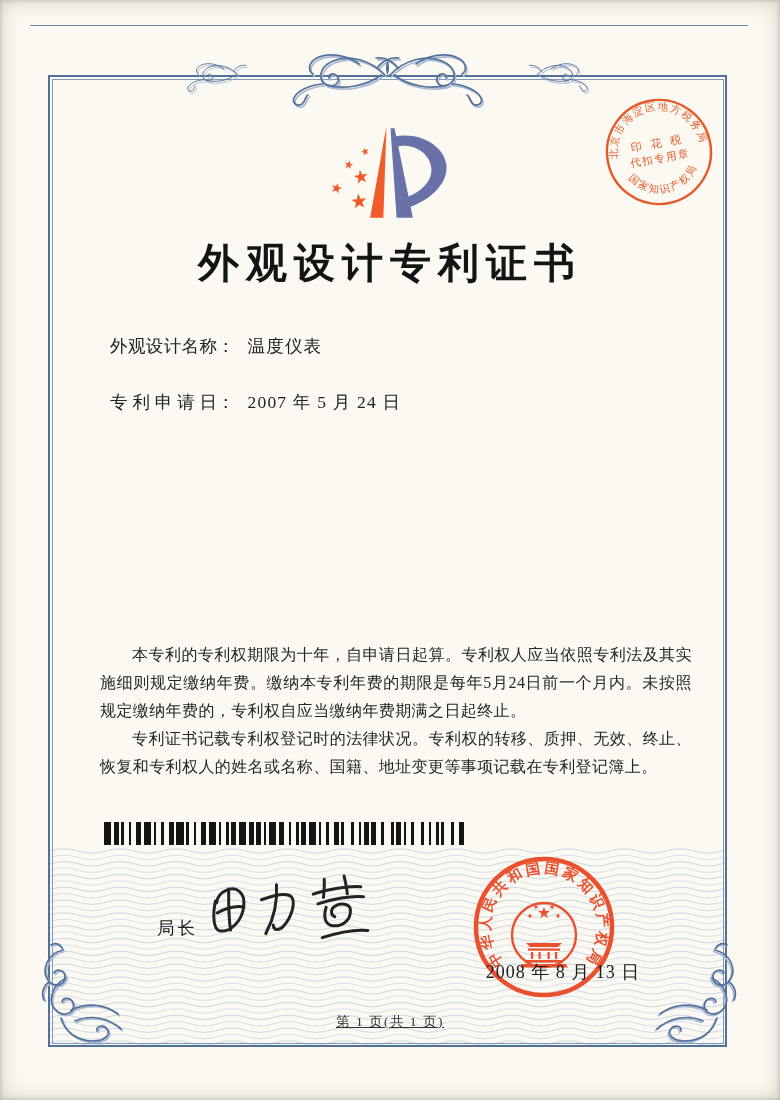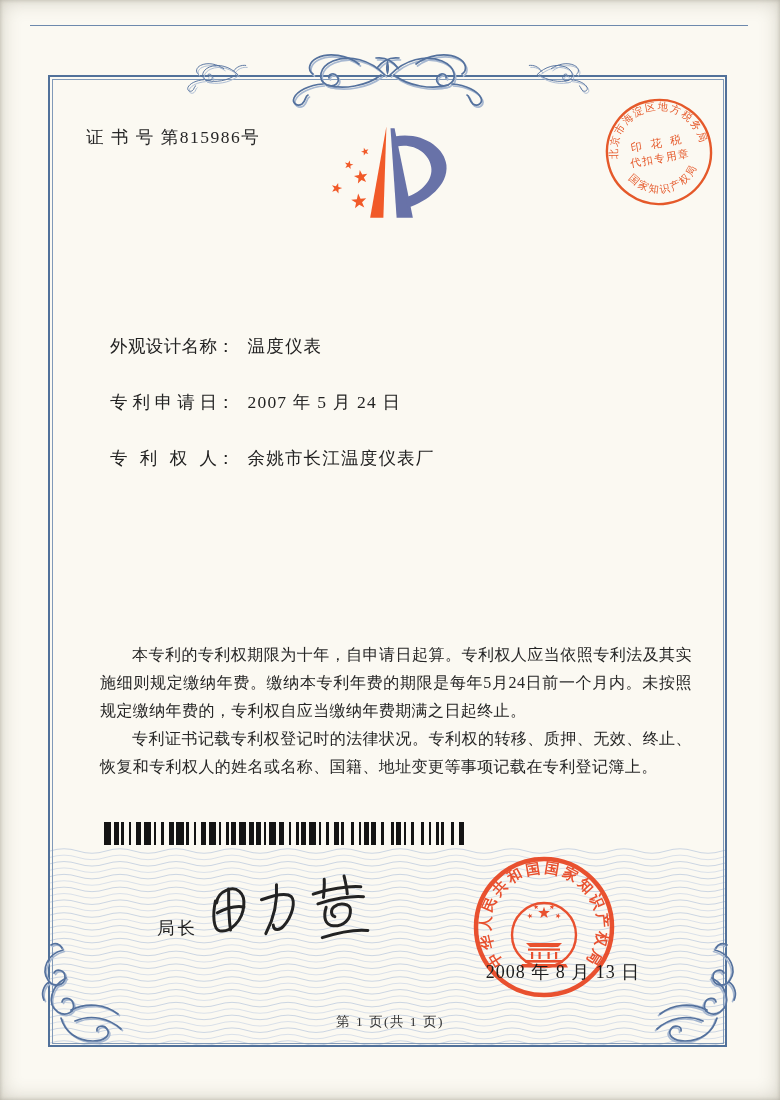--- a/index.html
+++ b/index.html
@@ -40,21 +40,21 @@
   .barcode .b{background:#141414;}
 
   .director{position:absolute;left:157px;top:916px;font-size:17.5px;letter-spacing:3px;color:#222;z-index:4;}
   .signature{position:absolute;left:200px;top:866px;z-index:4;transform:rotate(-4deg);}
   .sig{fill:none;stroke:#232323;stroke-width:3;stroke-linecap:round;stroke-linejoin:round;}
 
   .seal{position:absolute;left:468px;top:851px;opacity:.92;z-index:5;}
   .issue-date{position:absolute;left:478px;top:960px;width:170px;text-align:center;
         font-size:18px;color:#1c1c1c;letter-spacing:1px;z-index:6;}
   .footer{position:absolute;left:0;top:1013px;width:100%;text-align:center;
-        font-size:13.5px;color:#333;letter-spacing:1.5px;z-index:4;}
+        font-size:13.5px;color:#333;letter-spacing:1.5px;z-index:4;text-decoration:underline;}
 
   .tax-stamp{position:absolute;left:601px;top:94px;transform:rotate(-10deg);opacity:.95;}
   svg text{font-family:"Liberation Serif",serif;}
   .seal-text{font-size:14.5px;letter-spacing:3.2px;fill:#e8431f;font-weight:bold;}
   .stamp-arc{font-size:10.3px;letter-spacing:1.6px;fill:#e45120;}
   .stamp-c1{font-size:11.2px;letter-spacing:3px;fill:#e45120;}
   .stamp-c2{font-size:10.6px;letter-spacing:1.5px;fill:#e45120;}
 </style>
 </head>
 <body>
@@ -149,21 +149,20 @@
   </svg>
   <svg class="corner corner-br" width="110" height="112" viewBox="0 0 110 112">
     <g class="orn orn-light" transform="translate(1.5,1.5)">
         <use href="#flourish"></use>
       </g>
     <g class="orn orn-dark">
         <use href="#flourish"></use>
       </g>
   </svg>
 
-  <div class="cert-no">证 书 号 第815986号</div>
 
   <svg class="logo" width="145" height="120" viewBox="0 0 140 118">
     <polygon points="66,14 63,104 50,104" fill="#f15a29"></polygon>
     <polygon points="70,16 74,16 92,104 76,104" fill="#6872a8"></polygon>
     <path d="M74,24 C100,19 123,34 125,52 C127,72 106,88 87,94 L85,84 C102,78 112,66 110,54 C108,40 92,30 76,34 Z" fill="#6872a8"></path>
     <g fill="#f15a29">
       <use href="#star" transform="translate(45,39) scale(.40) rotate(-18)"></use>
       <use href="#star" transform="translate(29,52) scale(.45) rotate(12)"></use>
       <use href="#star" transform="translate(41,64) scale(.70) rotate(-10)"></use>
       <use href="#star" transform="translate(17,75) scale(.55) rotate(16)"></use>
@@ -176,30 +175,28 @@
       <path id="stampArcTop" d="M16.4,63.8 A42,42 0 1 1 99.6,63.8"></path>
       <path id="stampArcBot" d="M20.7,73.8 A40.5,40.5 0 0 0 95.3,73.8"></path>
     </defs>
     <circle cx="58" cy="58" r="52" fill="none" stroke="#e45120" stroke-width="2.4"></circle>
     <text class="stamp-arc"><textPath href="#stampArcTop" startOffset="50%" text-anchor="middle">北京市海淀区地方税务局</textPath></text>
     <text class="stamp-c1" x="58" y="53" text-anchor="middle">印 花 税</text>
     <text class="stamp-c2" x="58" y="68" text-anchor="middle">代扣专用章</text>
     <text class="stamp-arc"><textPath href="#stampArcBot" startOffset="50%" text-anchor="middle">国家知识产权局</textPath></text>
   </svg>
 
+  <div class="title">外观设计专利证书</div>
 
   <div class="fields">
     <div class="frow">
       <span class="flabel">外观设计名称</span><span class="fcolon">：</span><span class="fvalue">温度仪表</span>
     </div>
     <div class="frow">
       <span class="flabel">专利申请日</span><span class="fcolon">：</span><span class="fvalue">2007 年 5 月 24 日</span>
-    </div>
-    <div class="frow">
-      <span class="flabel">专利权人</span><span class="fcolon">：</span><span class="fvalue">余姚市长江温度仪表厂</span>
     </div>
   </div>
 
   <div class="paras">
     <p>本专利的专利权期限为十年，自申请日起算。专利权人应当依照专利法及其实施细则规定缴纳年费。缴纳本专利年费的期限是每年5月24日前一个月内。未按照规定缴纳年费的，专利权自应当缴纳年费期满之日起终止。</p>
     <p>专利证书记载专利权登记时的法律状况。专利权的转移、质押、无效、终止、恢复和专利权人的姓名或名称、国籍、地址变更等事项记载在专利登记簿上。</p>
   </div>
 
   <div id="barcode" class="barcode">
       <span class="b" style="flex-grow: 3;"></span>

